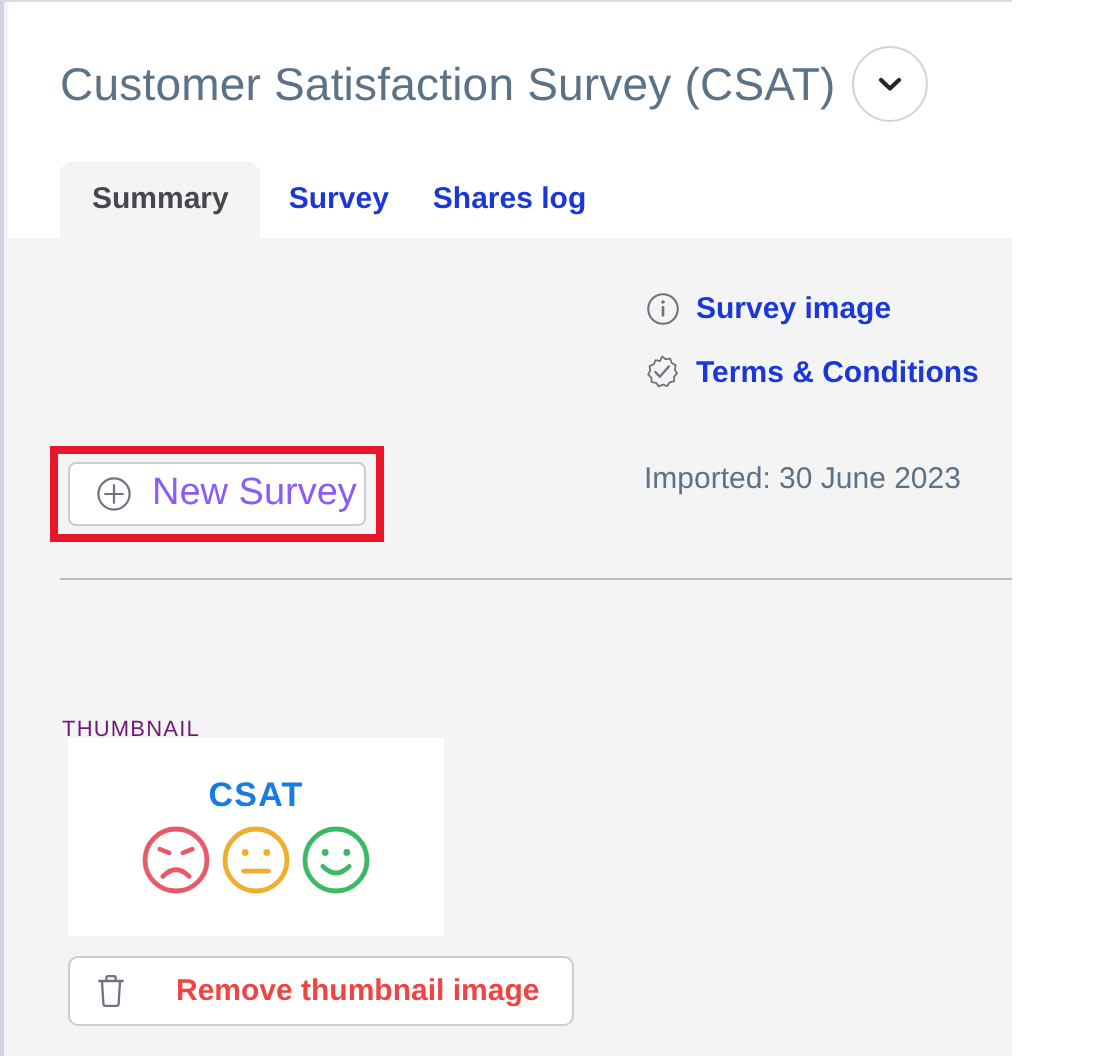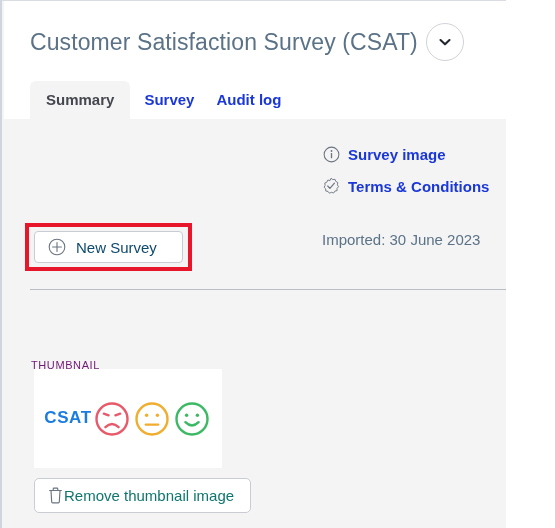--- a/index.html
+++ b/index.html
@@ -147,22 +147,22 @@
     border: 1px solid #c9ccd2;
     border-radius: 4px;
     display: flex;
     align-items: center;
     padding-left: 13px;
     cursor: pointer;
   }
   .plus-icon { width: 18px; height: 18px; flex: 0 0 auto; }
   .new-survey-label {
     margin-left: 10px;
-    font-size: 15px;
-    color: #0c4a6e;
+    font-size: 19px;
+    color: #8b5cf6;
     white-space: nowrap;
   }
 
   
   .divider {
     position: absolute;
     left: 26px; top: 170px; right: 0;
     height: 1px;
     background: #b9bdc4;
   }
@@ -176,21 +176,21 @@
     color: #701a75;
     letter-spacing: 0.6px;
     margin-top: 18px;
   }
   .thumb-frame {
     position: absolute;
     left: 30px; top: 50px;
     width: 188px; height: 99px;
     background: #ffffff;
     display: flex;
-    flex-direction: row;
+    flex-direction: column;
     align-items: center;
     justify-content: center;
   }
   .csat-word {
     font-size: 17px;
     font-weight: bold;
     color: #1a7ce0;
     letter-spacing: 0.6px;
     margin-bottom: 2px;
   }
@@ -204,45 +204,46 @@
     padding: 0 16px 0 12px;
     background: #ffffff;
     border: 1px solid #c9ccd2;
     border-radius: 5px;
     display: flex;
     align-items: center;
     cursor: pointer;
   }
   .trash-icon { width: 17px; height: 19px; flex: 0 0 auto; }
   .remove-label {
-    margin-left: 0;
-    font-size: 15px;
-    color: #0f766e;
-    white-space: nowrap;
+    margin-left: 24px;
+    font-size: 15px;
+    color: #ef4444;
+    white-space: nowrap;
+    font-weight: bold;
   }
 </style>
 </head>
 <body>
 
 <div class="app">
 
   <div class="header">
     <div class="title-row">
       <div class="page-title">Customer Satisfaction Survey (CSAT)</div>
       <div class="chevron-btn">
         <svg width="16" height="16" viewBox="0 0 16 16">
           <path d="M3.5 6 L8 10.3 L12.5 6" fill="none" stroke="#22272e" stroke-width="2.1" stroke-linecap="round" stroke-linejoin="round"></path>
         </svg>
       </div>
     </div>
 
     <div class="tabs">
       <div class="tab active">Summary</div>
       <div class="tab inactive">Survey</div>
-      <div class="tab inactive">Audit log</div>
+      <div class="tab inactive">Shares log</div>
     </div>
   </div>
 
   <div class="body">
 
     <div class="info-block">
 
 
       <div class="link-col">
         <div class="link-row">

